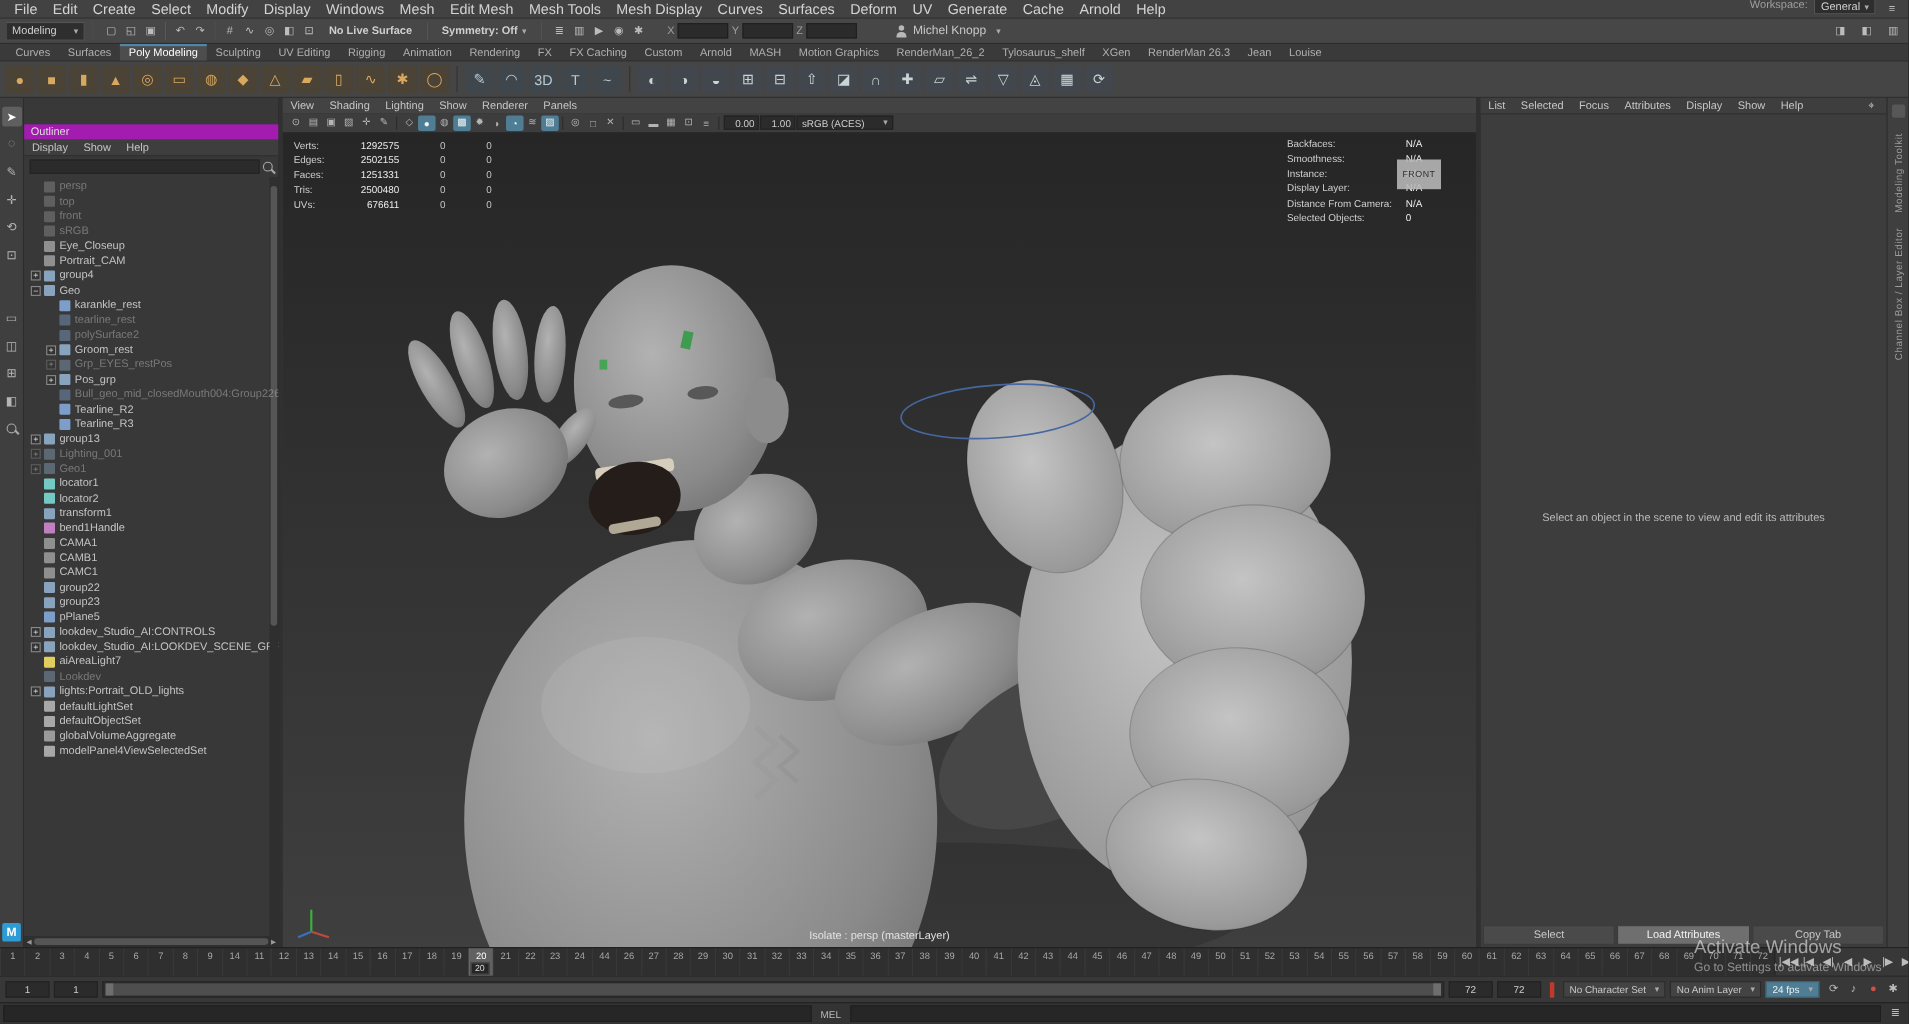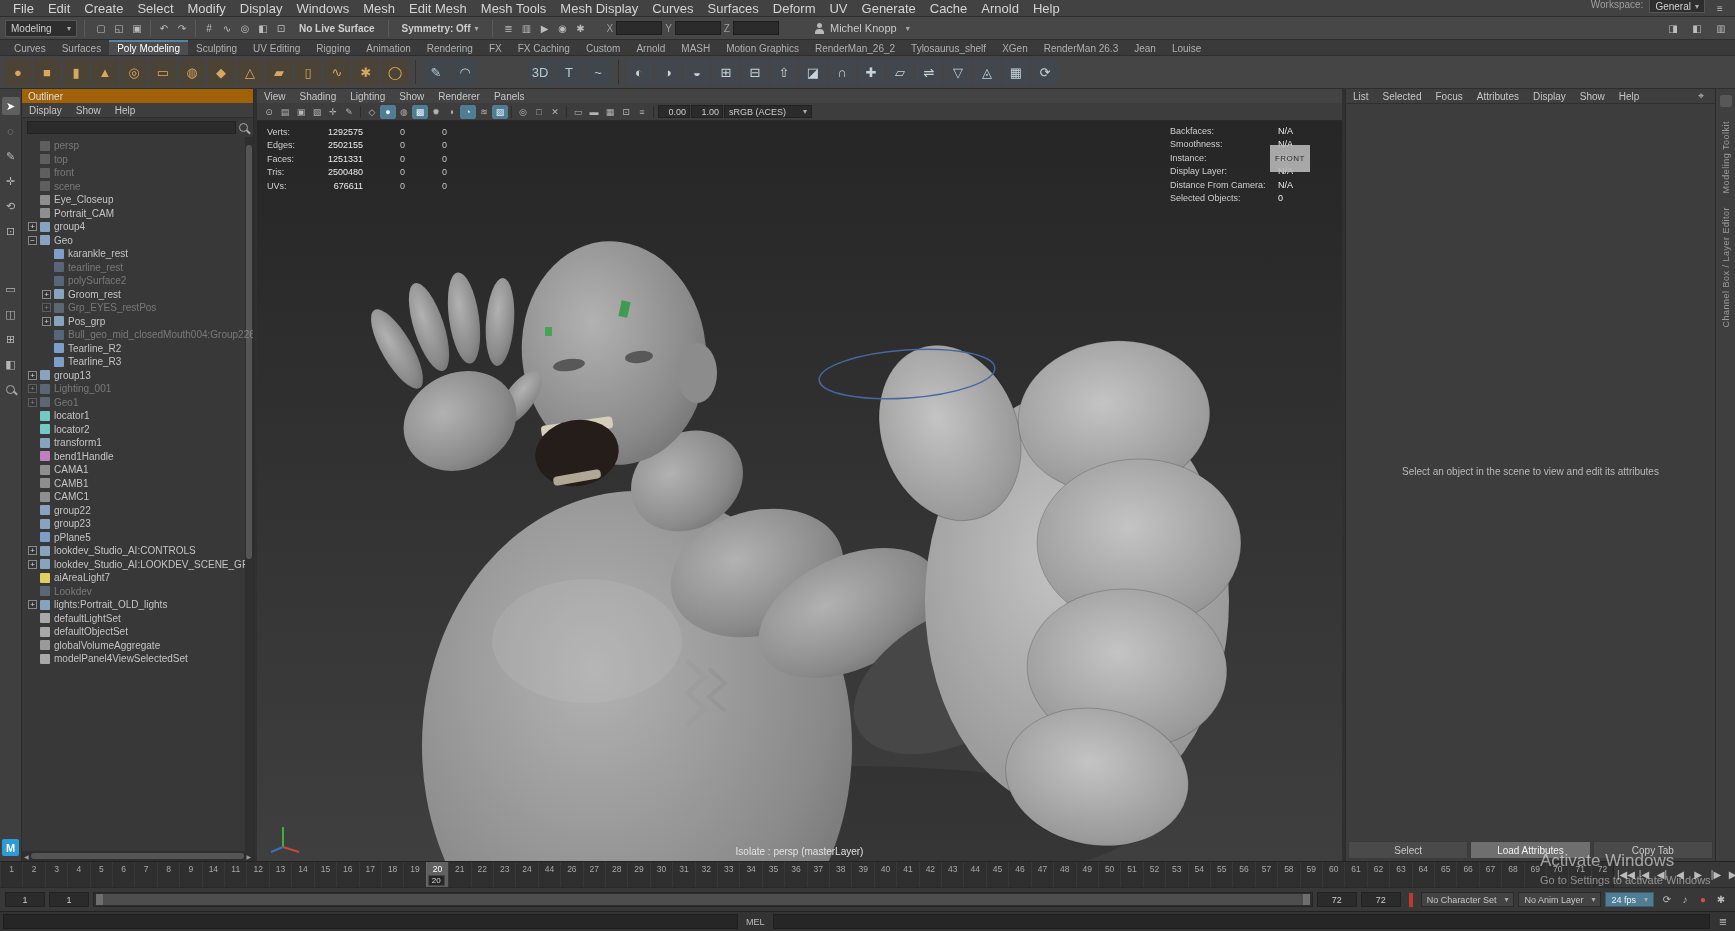--- a/index.html
+++ b/index.html
@@ -46,21 +46,21 @@
 
   
   .toolbox { width:22px; background:#3f3f3f; border-right:1px solid #2b2b2b; display:flex; flex-direction:column; align-items:center; padding-top:8px; gap:7px; flex:none; }
   .tool { width:18px; height:18px; display:flex; align-items:center; justify-content:center; font-size:11px; color:#b5b5b5; border-radius:2px; }
   .tool.active { background:#5f5f5f; color:#fff; }
   .tb-gap { height:26px; }
   .maya-logo { margin-top:auto; margin-bottom:5px; width:17px; height:17px; background:#2d9bd6; color:#fff; font-weight:bold; font-size:11px; display:flex; align-items:center; justify-content:center; border-radius:2px; }
 
   
   .outliner { width:232px; background:#383838; border-right:1px solid #2b2b2b; display:flex; flex-direction:column; flex:none; }
-  .panel-title { height:14px; background:#a16207; font-size:10px; color:#dedede; padding:0 6px; display:flex; align-items:center; flex:none; }
+  .panel-title { height:14px; background:#a21caf; font-size:10px; color:#dedede; padding:0 6px; display:flex; align-items:center; flex:none;margin-top:24px; }
   .panel-menus { height:15px; background:#3e3e3e; display:flex; align-items:center; font-size:10px; flex:none; border-bottom:1px solid #2f2f2f;}
   .pm-item { padding:0 7px; color:#c6c6c6; }
   .outliner-search { height:19px; display:flex; align-items:center; gap:3px; padding:2px 5px; flex:none; }
   .search-input { flex:1; height:13px; background:#2b2b2b; border:1px solid #222; color:#ccc; font-size:9px; padding:0 4px; }
   .mag { width:9px; height:9px; border:1.5px solid #a8a8a8; border-radius:50%; position:relative; flex:none; }
   .mag::after { content:""; position:absolute; width:5px; height:1.5px; background:#a8a8a8; transform:rotate(45deg); right:-4px; bottom:-1px; }
   .tree { flex:1; position:relative; overflow:hidden; padding-top:2px; }
   .tree-row { height:13.5px; display:flex; align-items:center; font-size:10px; color:#c4c4c4; white-space:nowrap; }
   .tree-row.dim { opacity:.45; }
   .exp { width:9px; height:9px; border:1px solid #8a8a8a; background:#333; color:#ddd; font-size:8px; line-height:7px; text-align:center; margin-right:3px; flex:none; }
@@ -263,21 +263,21 @@
       <div class="shelf-icon" style="background: rgb(74, 67, 54); color: rgb(216, 168, 95);">◆</div>
       <div class="shelf-icon" style="background: rgb(74, 67, 54); color: rgb(216, 168, 95);">△</div>
       <div class="shelf-icon" style="background: rgb(74, 67, 54); color: rgb(216, 168, 95);">▰</div>
       <div class="shelf-icon" style="background: rgb(74, 67, 54); color: rgb(216, 168, 95);">▯</div>
       <div class="shelf-icon" style="background: rgb(74, 67, 54); color: rgb(216, 168, 95);">∿</div>
       <div class="shelf-icon" style="background: rgb(74, 67, 54); color: rgb(216, 168, 95);">✱</div>
       <div class="shelf-icon" style="background: rgb(74, 67, 54); color: rgb(216, 168, 95);">◯</div>
       <span class="shelf-sep"></span>
       <div class="shelf-icon" style="background: rgb(63, 70, 76); color: rgb(185, 202, 212);">✎</div>
       <div class="shelf-icon" style="background: rgb(63, 70, 76); color: rgb(185, 202, 212);">◠</div>
-      <div class="shelf-icon" style="background: rgb(63, 70, 76); color: rgb(185, 202, 212); margin-left: 46px;">3D</div>
+      <div class="shelf-icon" style="background: rgb(63, 70, 76); color: rgb(185, 202, 212);">3D</div>
       <div class="shelf-icon" style="background: rgb(63, 70, 76); color: rgb(185, 202, 212);">T</div>
       <div class="shelf-icon" style="background: rgb(63, 70, 76); color: rgb(185, 202, 212);">~</div>
       <span class="shelf-sep"></span>
       <div class="shelf-icon" style="background: rgb(65, 71, 76); color: rgb(200, 212, 218);">◐</div>
       <div class="shelf-icon" style="background: rgb(65, 71, 76); color: rgb(200, 212, 218);">◑</div>
       <div class="shelf-icon" style="background: rgb(65, 71, 76); color: rgb(200, 212, 218);">◒</div>
       <div class="shelf-icon" style="background: rgb(65, 71, 76); color: rgb(200, 212, 218);">⊞</div>
       <div class="shelf-icon" style="background: rgb(65, 71, 76); color: rgb(200, 212, 218);">⊟</div>
       <div class="shelf-icon" style="background: rgb(65, 71, 76); color: rgb(200, 212, 218);">⇧</div>
       <div class="shelf-icon" style="background: rgb(65, 71, 76); color: rgb(200, 212, 218);">◪</div>
@@ -337,21 +337,21 @@
             <span class="t-label">top</span>
           </div>
           <div class="tree-row dim" style="padding-left: 6px;">
             <span class="exp-spacer"></span>
             <span class="t-icon" style="background: rgb(143, 143, 143);"></span>
             <span class="t-label">front</span>
           </div>
           <div class="tree-row dim" style="padding-left: 6px;">
             <span class="exp-spacer"></span>
             <span class="t-icon" style="background: rgb(143, 143, 143);"></span>
-            <span class="t-label">scene</span>
+            <span class="t-label">sRGB</span>
           </div>
           <div class="tree-row" style="padding-left: 6px;">
             <span class="exp-spacer"></span>
             <span class="t-icon" style="background: rgb(143, 143, 143);"></span>
             <span class="t-label">Eye_Closeup</span>
           </div>
           <div class="tree-row" style="padding-left: 6px;">
             <span class="exp-spacer"></span>
             <span class="t-icon" style="background: rgb(143, 143, 143);"></span>
             <span class="t-label">Portrait_CAM</span>

